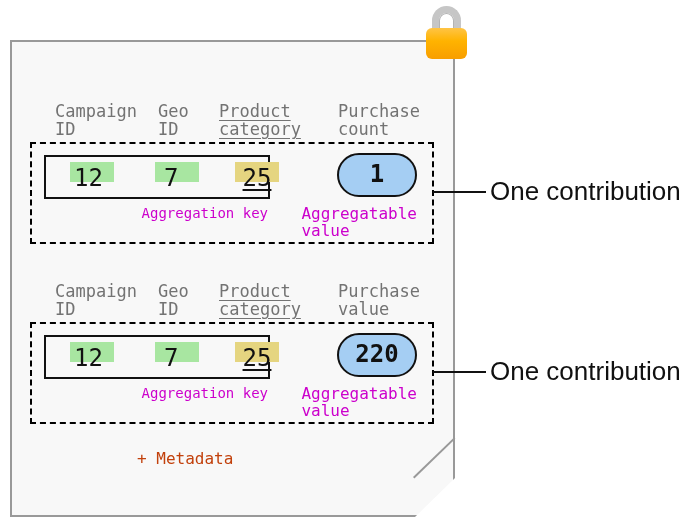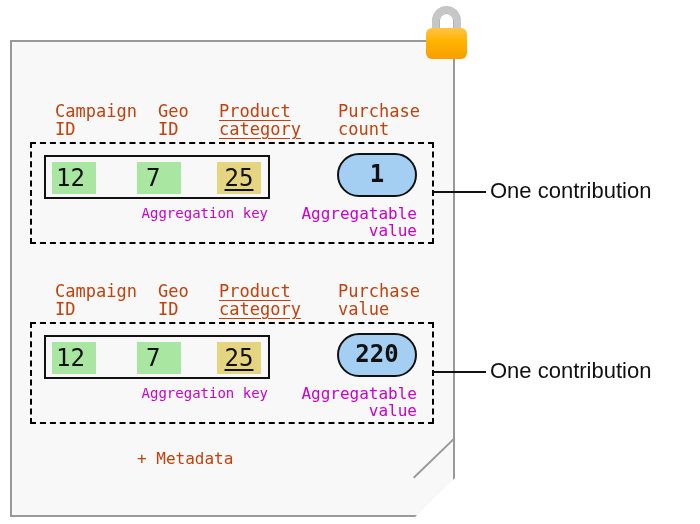--- a/index.html
+++ b/index.html
@@ -19,51 +19,51 @@
         border:7px solid #c6c6c6;border-bottom:none;border-radius:15px 15px 0 0;
         box-shadow:0 0 0 1px #b3b3b3 inset;}
   .lock-body{position:absolute;left:426px;top:28px;width:41px;height:31px;border-radius:6px;
         background:linear-gradient(180deg,#ffc445 0%,#ffb300 42%,#f89e00 100%);}
 
   
   .section{position:absolute;left:0;width:700px;height:170px;}
   .section.s1{top:100px;}
   .section.s2{top:280px;}
 
-  .col-header{position:absolute;top:2px;font-size:17px;line-height:18px;color:#c2410c;
+  .col-header{position:absolute;top:2px;font-size:17px;line-height:18px;color:#737373;
         white-space:pre-line;}
   .col-campaign{left:55px;}
   .col-geo{left:138px;margin-left:20px;}
   .col-product{left:219px;text-decoration:underline;text-underline-offset:3px;}
   .col-measure{left:338px;font-weight:normal;}
 
   .dashed-box{position:absolute;left:30px;top:42px;width:404px;height:102px;
         border:2px dashed #000;box-sizing:border-box;}
 
   .key-box{position:absolute;left:12px;top:11px;width:226px;height:44px;
         border:2.5px solid #111;box-sizing:border-box;background:#f8f8f8;}
-  .key-cell{position:absolute;top:5px;width:44px;height:32px;font-size:24px;line-height:32px;
-        color:#111;box-sizing:border-box;}
+  .key-cell{position:absolute;top:5px;width:44px;height:20px;font-size:24px;line-height:32px;
+        color:#111;box-sizing:border-box;margin-left:18px;}
   .cell-campaign{left:6px;padding-left:4px;background:#a8e6a1;}
   .cell-geo{left:91px;padding-left:9px;background:#a8e6a1;}
   .cell-product{left:171px;text-align:center;background:#e5d580;
         text-decoration:underline;text-underline-offset:3px;}
 
   .agg-key-label{position:absolute;top:61px;right:164px;font-size:14px;line-height:17px;
         color:#cc00cc;white-space:nowrap;}
   .agg-value-label{position:absolute;top:61px;right:15px;font-size:16px;line-height:17px;
-        color:#cc00cc;white-space:pre-line;text-align:right;}
+        color:#cc00cc;white-space:pre-line;text-align:left;}
 
   .pill{position:absolute;left:305px;top:9px;width:80px;height:44px;box-sizing:border-box;
         border:2.5px solid #111;border-radius:22px;background:#a5cef3;
         text-align:center;font-weight:bold;font-size:24px;line-height:39px;color:#111;}
 
   .connector{position:absolute;left:433px;top:91px;width:53px;height:0;border-top:2px solid #111;}
   .annotation{position:absolute;left:490px;top:78px;font-family:"Liberation Sans",sans-serif;
-        font-size:22px;line-height:26px;color:#111;white-space:nowrap;}
+        font-size:26px;line-height:26px;color:#111;white-space:nowrap;}
 
   .metadata{position:absolute;left:137px;top:446px;font-size:16px;line-height:25px;color:#c2410c;}
 </style>
 </head>
 <body>
 
 <div class="canvas">
 
   <div class="card"></div>
   <div class="card-fold-edge"></div>

